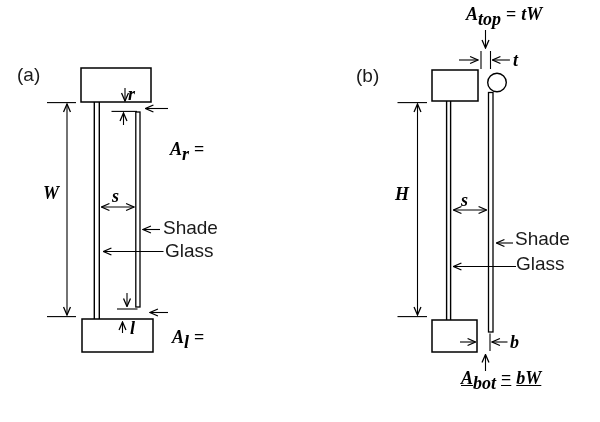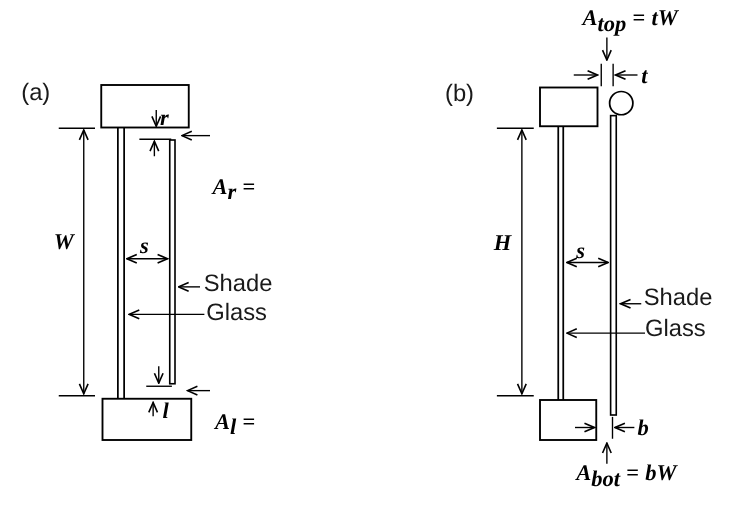--- a/index.html
+++ b/index.html
@@ -110,17 +110,17 @@
   <div class="t math" style="left:461px;top:190px;">s</div>
   <div class="t math" style="left:513px;top:50px;">t</div>
   <div class="t math" style="left:510px;top:332px;">b</div>
   <div class="t complabel" style="left:515px;top:228px;">Shade</div>
   <div class="t complabel" style="left:516px;top:253px;">Glass</div>
 
   <div class="t formula" style="left:466px;top:4px;">
     <span class="it">A</span><sub>top</sub><span class="eq">=</span><span class="val">tW</span>
   </div>
 
-  <div class="t formula" style="left:461px;top:368px;">
+  <div class="t formula" style="left:461px;top:368px;text-decoration:underline;">
     <span class="it">A</span><sub>bot</sub><span class="eq">=</span><span class="val">bW</span>
   </div>
 
 </div>
 
 </body></html>

